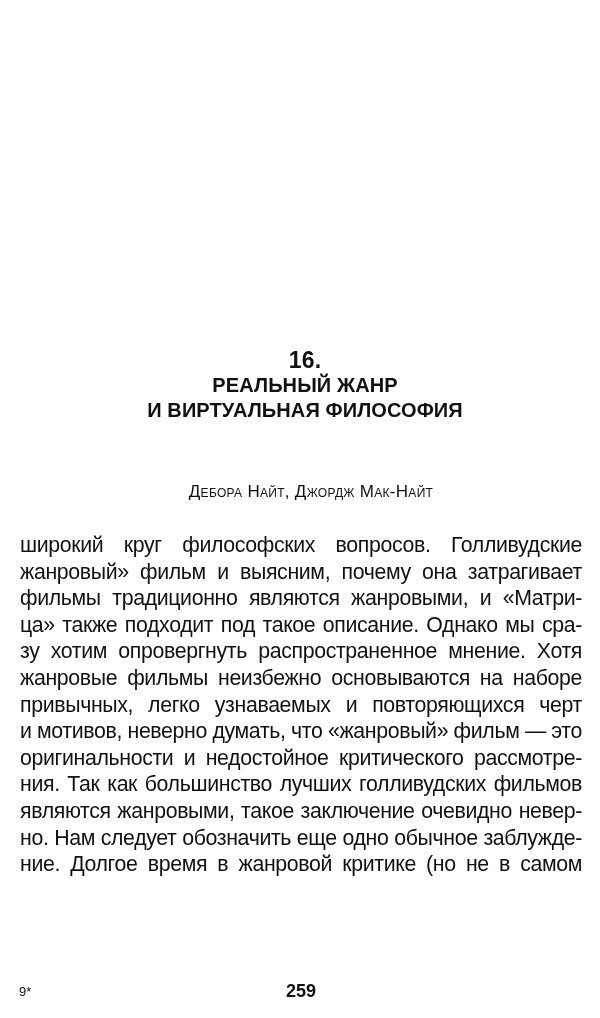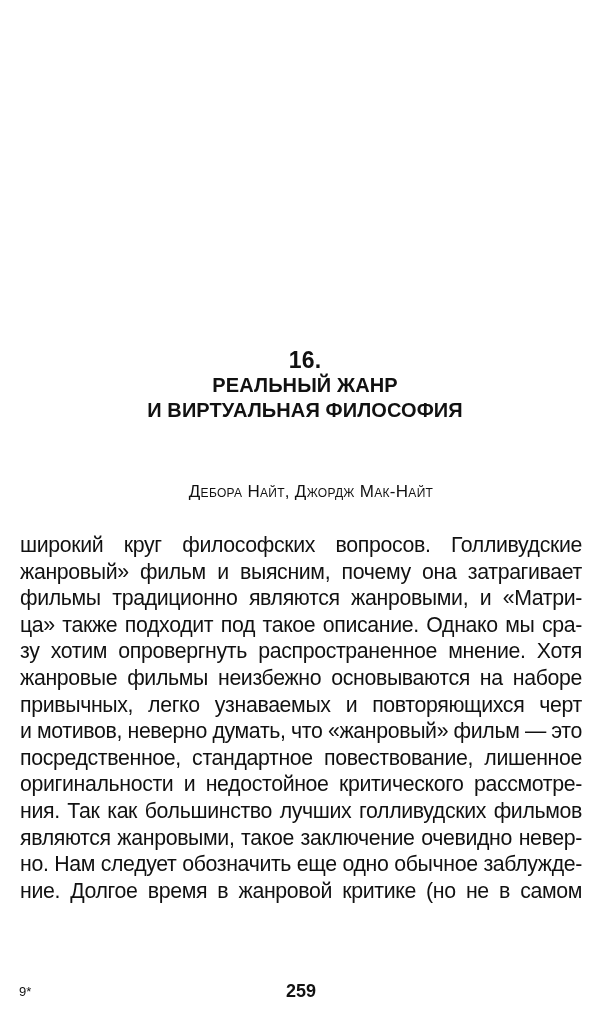--- a/index.html
+++ b/index.html
@@ -102,21 +102,20 @@
 
 <div class="body-text">
   <span class="body-line">широкий круг философских вопросов. Голливудские</span>
   <span class="body-line">жанровый» фильм и выясним, почему она затрагивает</span>
   <span class="body-line">фильмы традиционно являются жанровыми, и «Матри-</span>
   <span class="body-line">ца» также подходит под такое описание. Однако мы сра-</span>
   <span class="body-line">зу хотим опровергнуть распространенное мнение. Хотя</span>
   <span class="body-line">жанровые фильмы неизбежно основываются на наборе</span>
   <span class="body-line">привычных, легко узнаваемых и повторяющихся черт</span>
   <span class="body-line">и мотивов, неверно думать, что «жанровый» фильм — это</span>
-  <span class="body-line">посредственное, стандартное повествование, лишенное</span>
   <span class="body-line">оригинальности и недостойное критического рассмотре-</span>
   <span class="body-line">ния. Так как большинство лучших голливудских фильмов</span>
   <span class="body-line">являются жанровыми, такое заключение очевидно невер-</span>
   <span class="body-line">но. Нам следует обозначить еще одно обычное заблужде-</span>
   <span class="body-line">ние. Долгое время в жанровой критике (но не в самом</span>
 </div>
 
 <div class="footer-signature">9*</div>
 <div class="footer-page-number">259</div>
 

